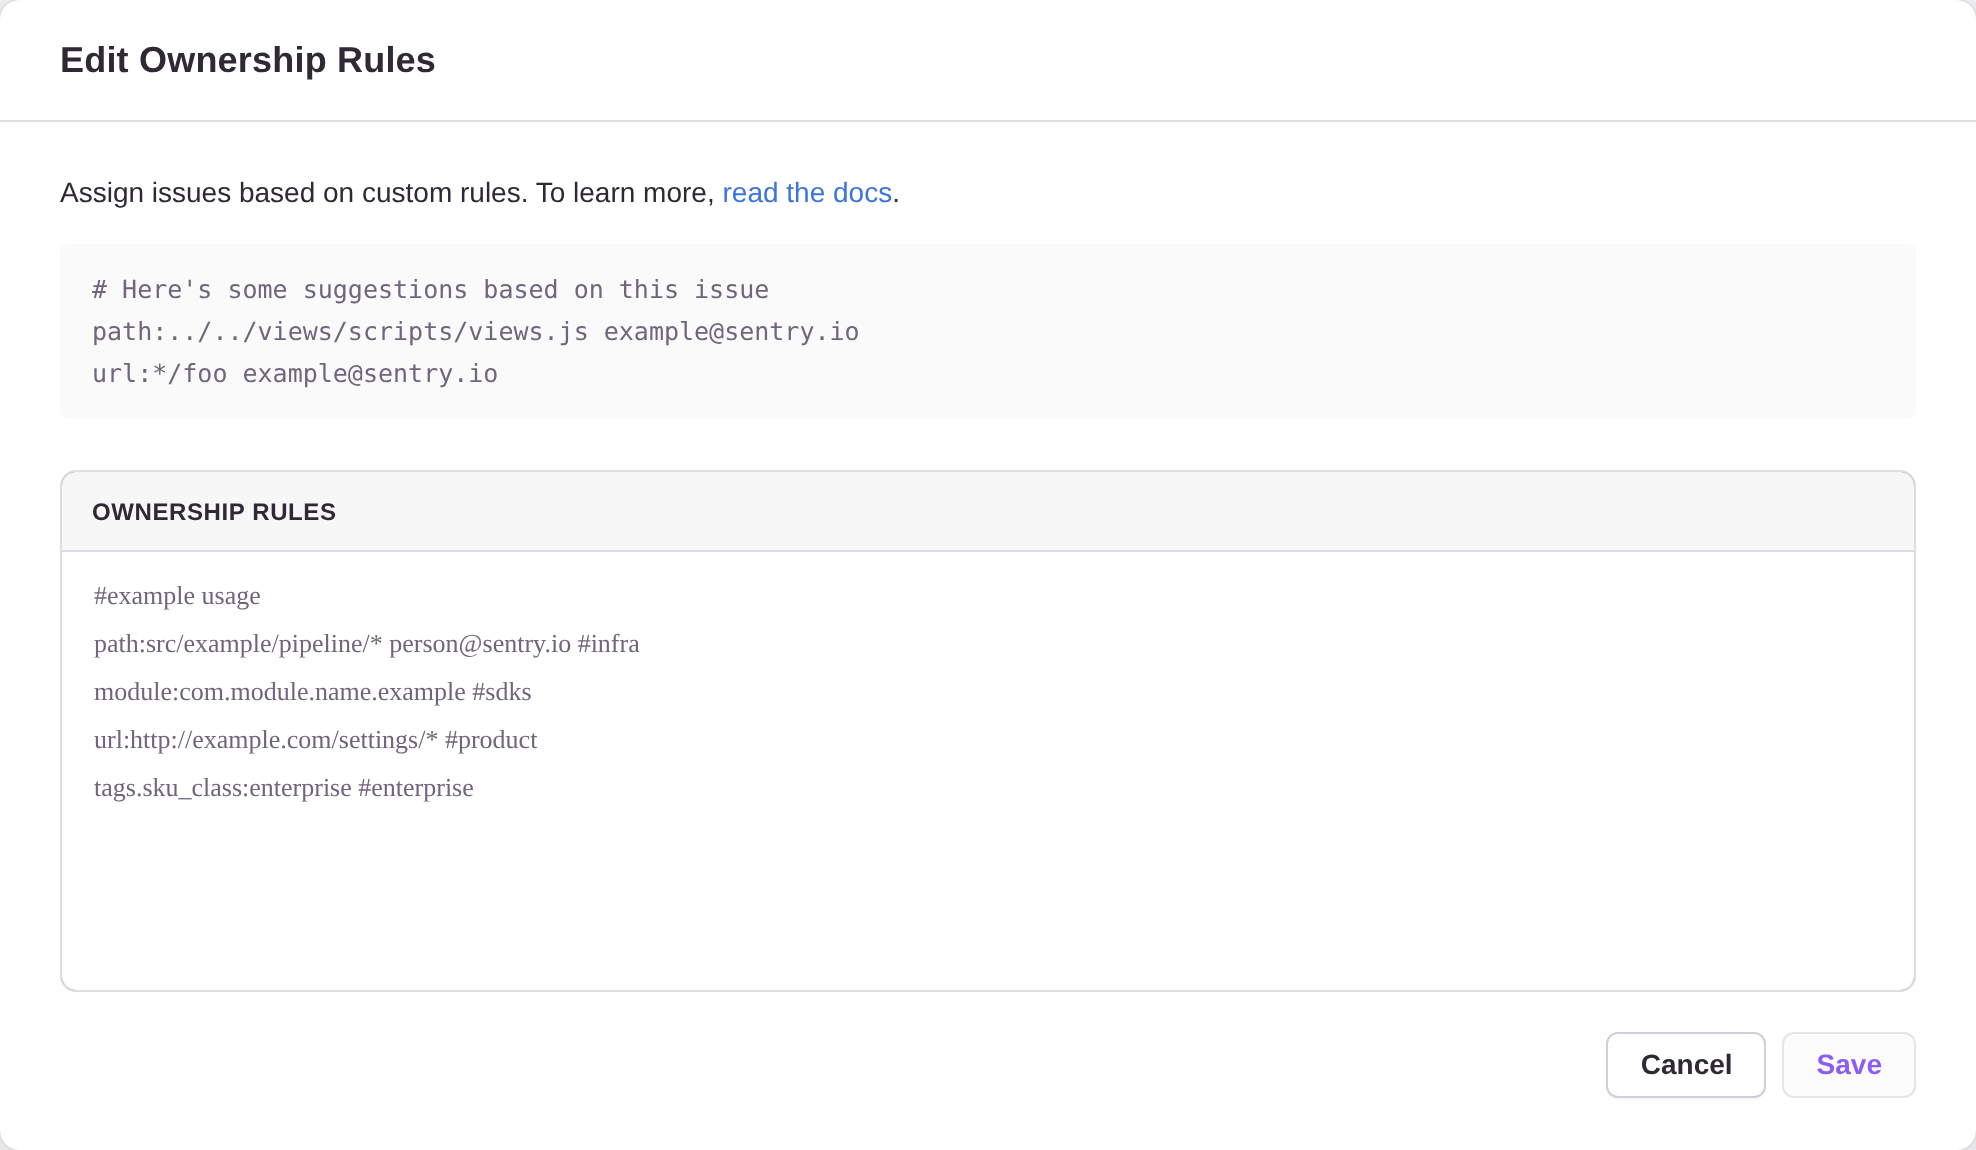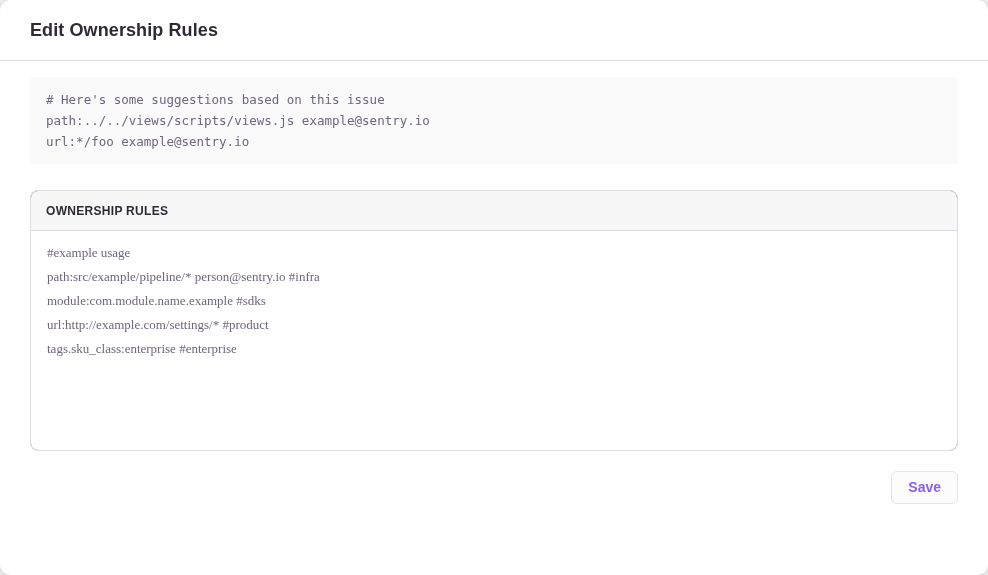--- a/index.html
+++ b/index.html
@@ -124,32 +124,36 @@
 <body>
 
 <div class="modal">
 
   <div class="modal-header">
     <div class="modal-title">Edit Ownership Rules</div>
   </div>
 
   <div class="modal-body">
 
+    <p class="description">
+      <span>Assign issues based on custom rules. To learn more, </span><a href="#">read the docs</a><span>.</span>
+    </p>
 
     <div class="suggestions"># Here's some suggestions based on this issue
 path:../../views/scripts/views.js example@sentry.io
 url:*/foo example@sentry.io</div>
 
     <div class="rules-panel">
       <div class="rules-panel-header">OWNERSHIP RULES</div>
       <textarea class="rules-textarea" spellcheck="false" style="">#example usage
 path:src/example/pipeline/* person@sentry.io #infra
 module:com.module.name.example #sdks
 url:http://example.com/settings/* #product
 tags.sku_class:enterprise #enterprise</textarea>
     </div>
 
     <div class="modal-footer">
+      <button class="btn btn-cancel">Cancel</button>
       <button class="btn btn-save" disabled="">Save</button>
     </div>
 
   </div>
 </div>
 
 </body></html>

